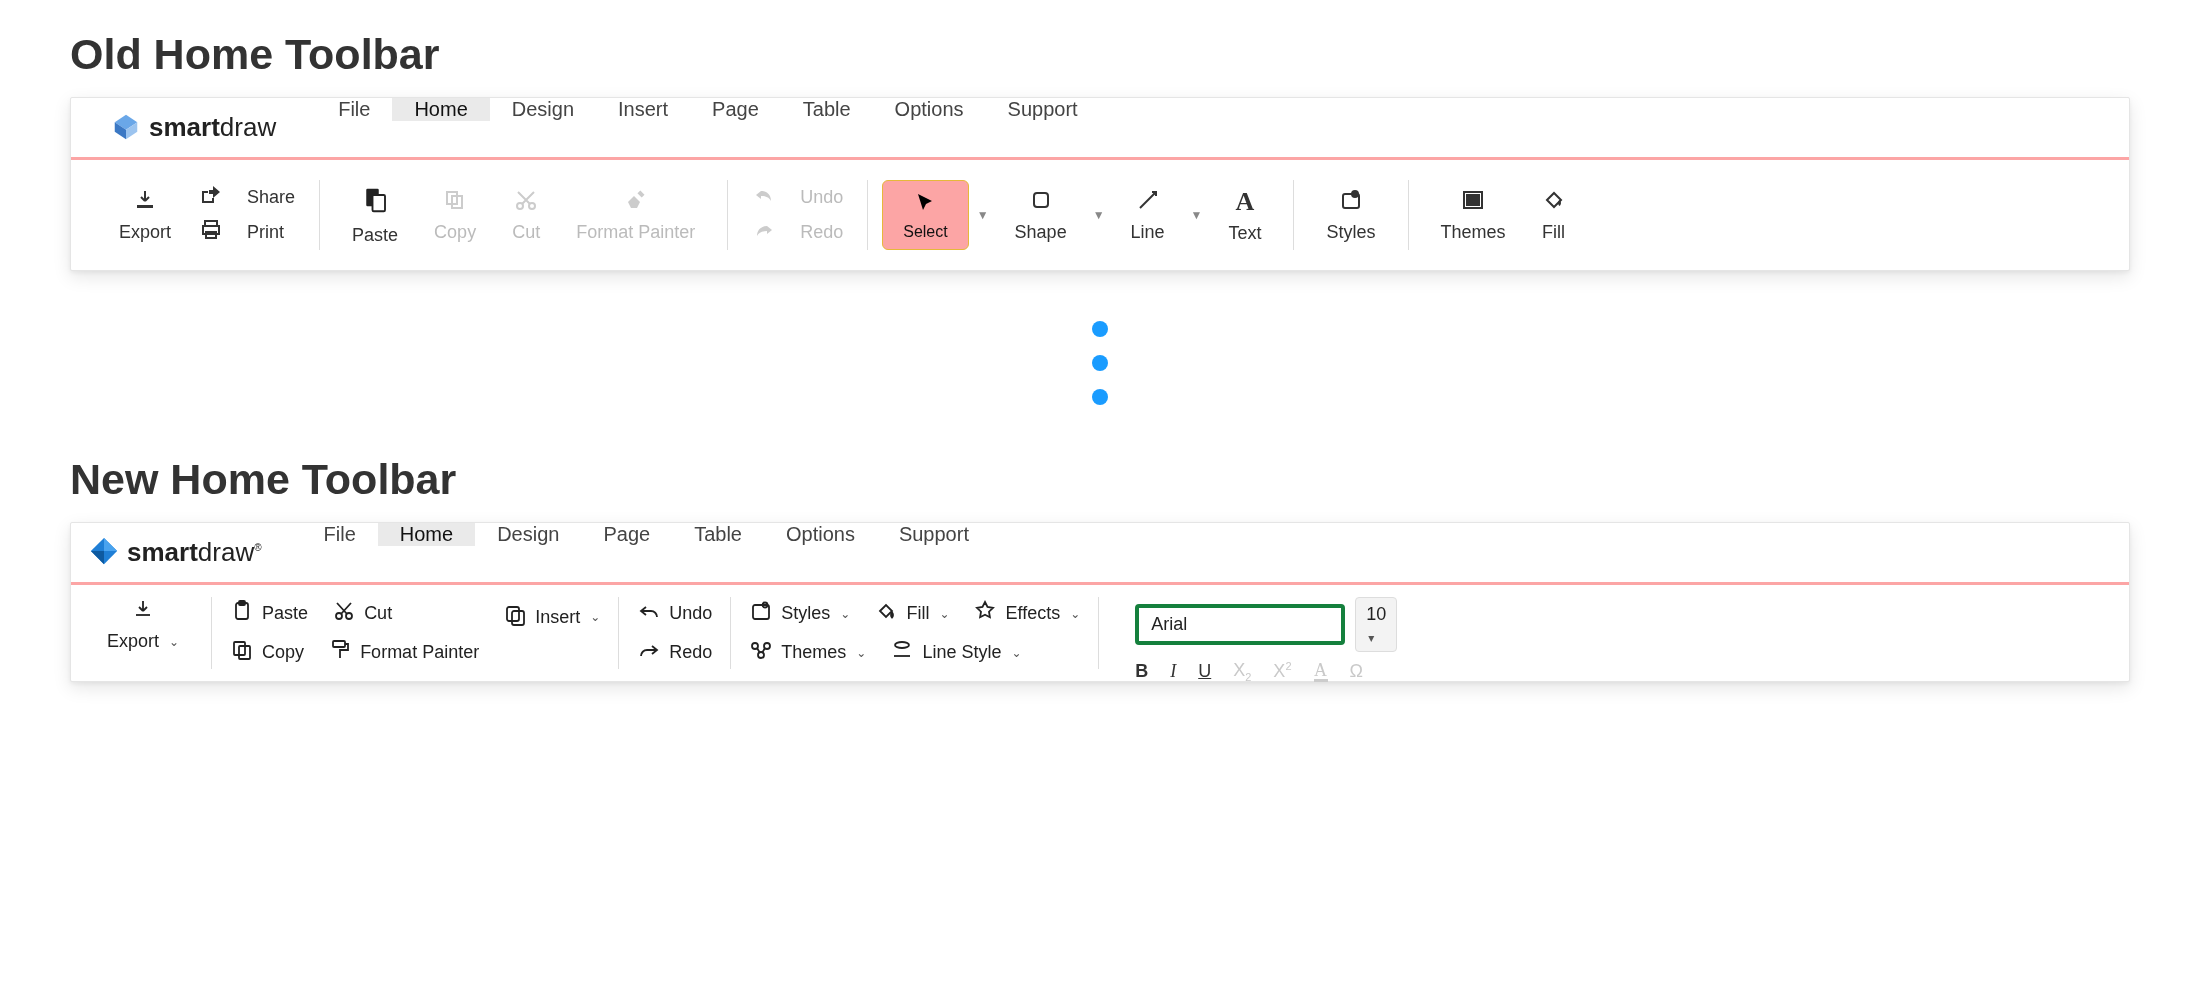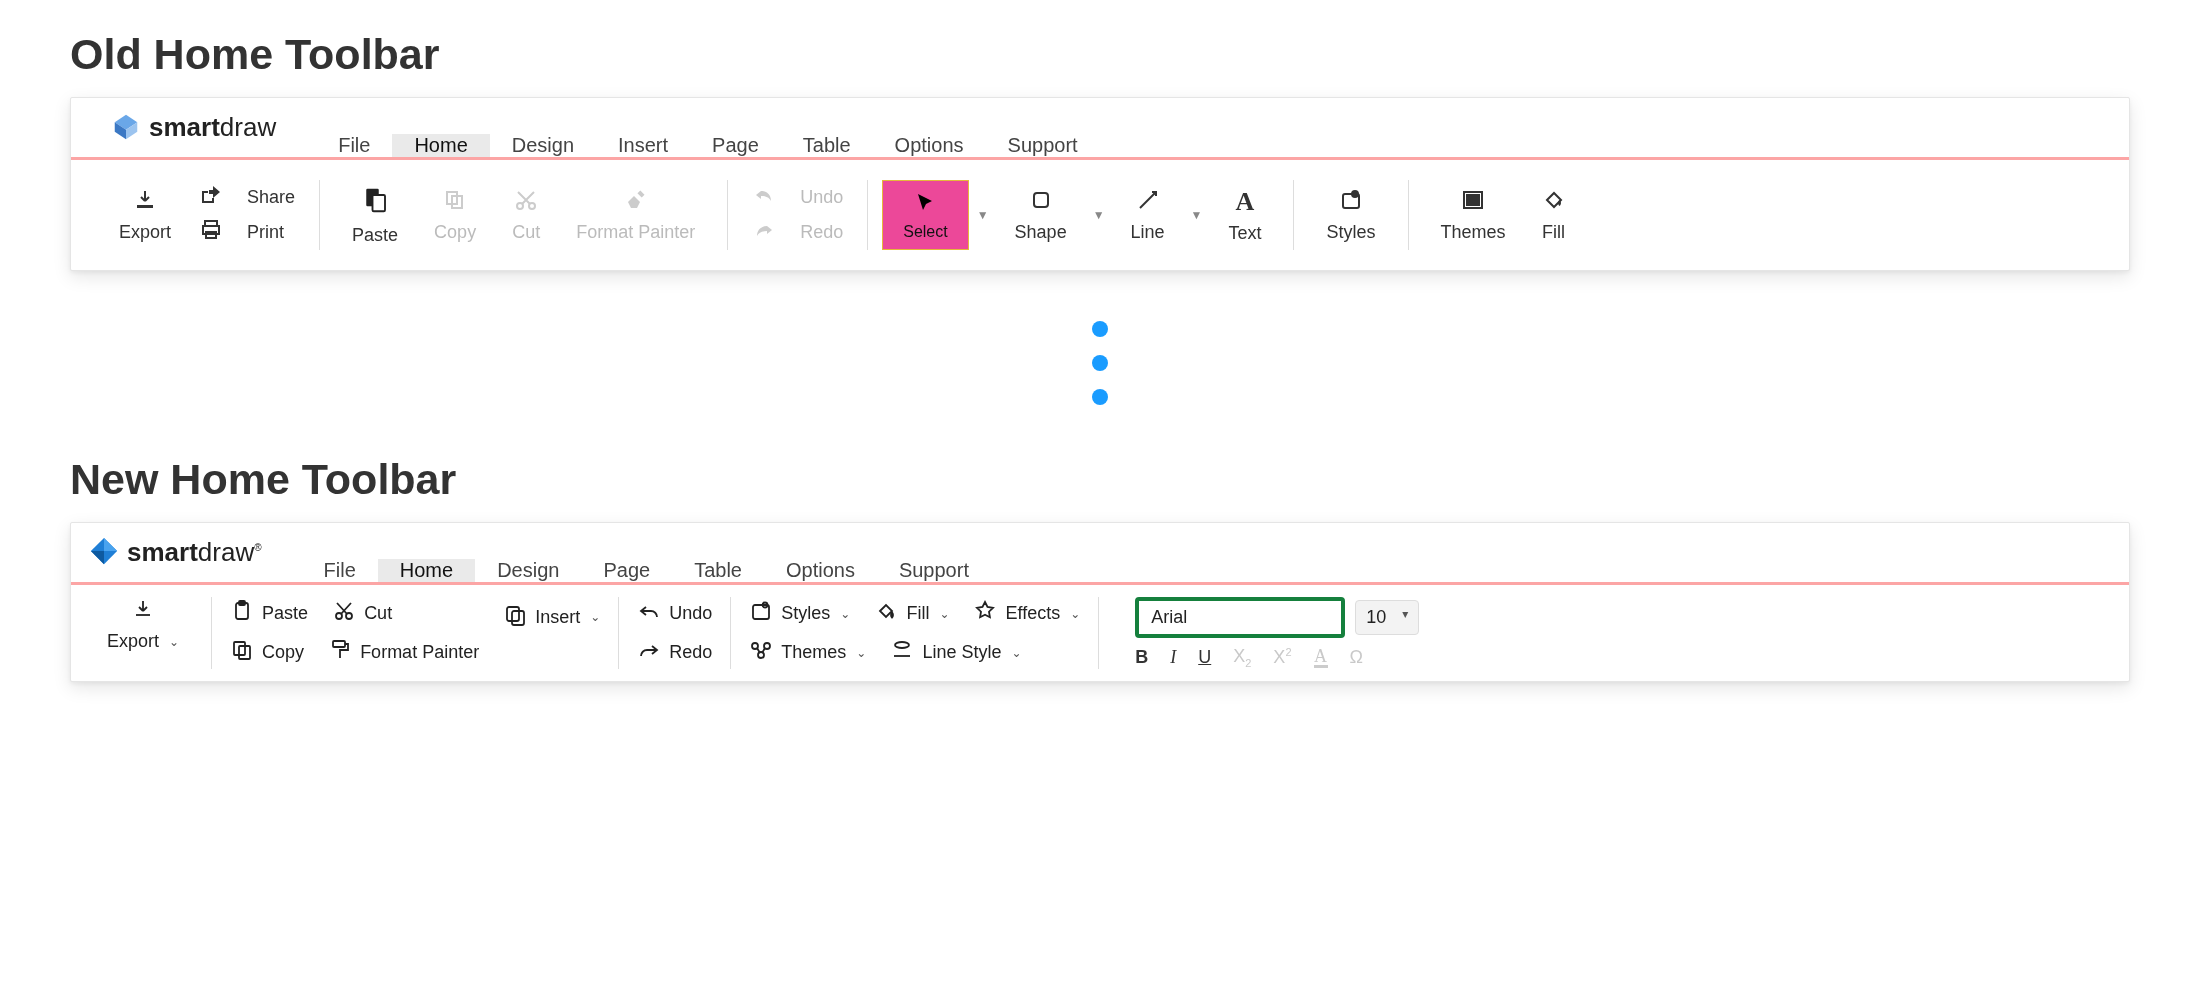--- a/index.html
+++ b/index.html
@@ -28,21 +28,21 @@
   .menubar {
     display: flex;
     align-items: center;
     padding: 0 16px 0 40px;
     border-bottom: 3px solid #fca5a5;
     height: 62px;
   }
   .logo { display: flex; align-items: center; gap: 8px; margin-right: 40px; }
   .logo-text { font-size: 26px; font-weight: 400; color: #222; }
   .logo-text b { font-weight: 700; }
-  .menu-items { display: flex; align-items: flex-end; height: 100%; }
+  .menu-items { display: flex; align-items: flex-start; height: 100%; }
   .menu-item {
     display: flex; align-items: center;
     padding: 0 22px;
     font-size: 20px;
     color: #444;
     cursor: pointer;
   }
   .menu-item.active { background: #eaeaea; color: #111; }
   
   .ribbon-old {
@@ -53,23 +53,23 @@
     height: 110px;
   }
   .vsep { width: 1px; background: #ddd; height: 70px; margin: 0 14px; }
   .rcol { display: flex; flex-direction: column; align-items: center; justify-content: center; gap: 6px; padding: 0 18px; color: #333; }
   .rcol.disabled { color: #bbb; }
   .rcol .lbl { font-size: 18px; }
   .stack { display: flex; flex-direction: column; gap: 6px; padding: 0 10px;}
   .stack .srow { display: flex; align-items: center; gap: 24px; font-size: 18px; color: #333; }
   .stack .srow.disabled { color: #bbb; }
   .tool-select {
-    background: #ec4899;
+    background: #fca5a5;
     border: 1px solid #e6b83a;
-    border-radius: 0;
+    border-radius: 6px;
     padding: 10px 20px 8px 20px;
     display: flex; flex-direction: column; align-items: center; gap: 4px;
     color: #111;
   }
   .dd-caret { color: #888; font-size: 12px; padding: 0 8px; }
   .hgroup { display:flex; align-items:center; }
   svg.icon { width: 24px; height: 24px; }
   svg.icon-lg { width: 30px; height: 30px; }
   
   .dots-sep { display:flex; flex-direction:column; align-items:center; gap:18px; margin: 0 auto 50px auto; width: 100%;}
@@ -86,21 +86,21 @@
   .vsep2 { width:1px; background:#ddd; margin: 0 18px; }
   .ngroup { display:flex; flex-direction:column; justify-content:center; gap:10px; }
   .ngroup .nrow { display:flex; align-items:center; gap:24px; }
   .nbtn { display:flex; align-items:center; gap:8px; font-size:18px; color:#222; cursor:pointer; white-space:nowrap;}
   .nbtn svg { flex:none; }
   .chev { font-size:12px; color:#555; margin-left:2px;}
   .export-col { display:flex; flex-direction:column; align-items:center; gap:6px; padding: 0 14px 0 6px;}
   .font-area { display:flex; flex-direction:column; gap:8px; margin-left: 18px;}
   .font-row1 { display:flex; gap:10px; align-items:center;}
   .font-select { border:4px solid #15803d; border-radius:4px; padding:6px 12px; font-size:18px; min-width:210px; background:#fff; display:flex; align-items:center;}
-  .size-select { border:1px solid #ddd; background:#f3f3f3; border-radius:4px; padding:6px 10px; font-size:18px; display:flex; align-items:flex-start; gap:14px;}
+  .size-select { border:1px solid #ddd; background:#f3f3f3; border-radius:4px; padding:6px 10px; font-size:18px; display:flex; align-items:flex-start; gap:6px;flex-direction:column;}
   .font-row2 { display:flex; gap:22px; align-items:center; color:#333; font-size:18px;}
   .font-row2 .faded { color:#c9c9c9; }
   .bold { font-weight:700; }
   .italic { font-style:italic; font-family: Georgia, serif;}
   .underline { text-decoration: underline; }
 </style>
 </head>
 <body>
 
 <h2 class="section-title">Old Home Toolbar</h2>

